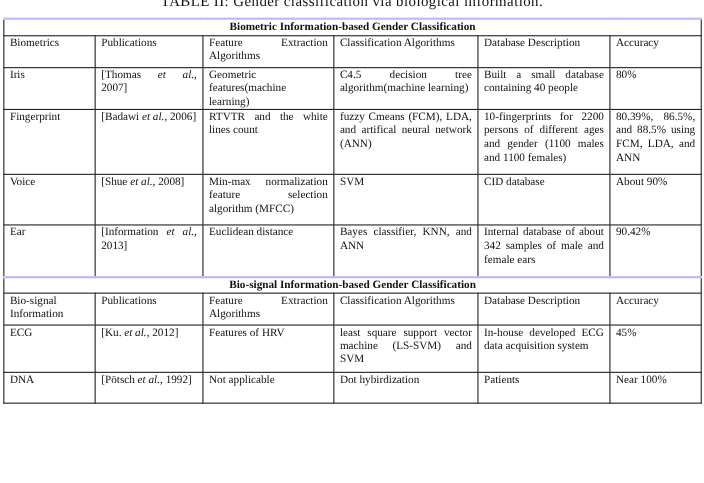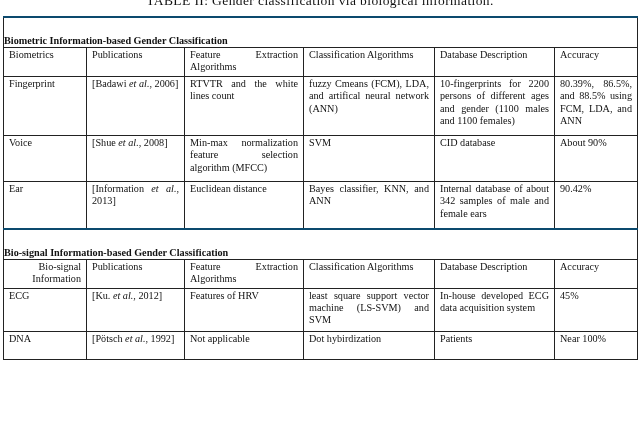--- a/index.html
+++ b/index.html
@@ -4,23 +4,23 @@
 <style>
   html, body { margin:0; padding:0; background:#ffffff; }
   body { width:640px; height:439px; overflow:hidden; position:relative;
          font-family:"Liberation Serif", "DejaVu Serif", serif; color:#111; }
   .caption { position:absolute; top:-7px; left:0; width:640px; text-align:center;
              font-size:13.5px; letter-spacing:0.4px; white-space:nowrap; }
   table { position:absolute; left:3px; top:16px; border-collapse:collapse;
           table-layout:fixed; width:634px; font-size:10.2px; line-height:12.2px; }
   td { border:1.2px solid #222; vertical-align:top; padding:1px 5px 0 5px;
        text-align:justify; overflow:hidden; }
-  .sec td { font-weight:bold; padding:17px 0 0 0; border-top:2px solid #0c4a6e; }
+  .sec td { text-align:center; font-weight:bold; padding:1px 0 0 0; border-top:2px solid #c4b5fd; }
   .hdr td { font-weight:normal; }
-  .bio-hdr-first { text-align:right; }
+  .bio-hdr-first { text-align:left; }
   i { font-style:italic; }
 </style>
 </head>
 <body>
 
 <div class="caption">TABLE II: Gender classification via biological information.</div>
 
 <table>
   <colgroup>
     <col style="width:83px">
@@ -35,20 +35,28 @@
     <tr class="sec" style="height:15px">
       <td colspan="6">Biometric Information-based Gender Classification</td>
     </tr>
     <tr class="hdr" style="height:29px">
       <td>Biometrics</td>
       <td>Publications</td>
       <td>Feature Extraction Algorithms</td>
       <td>Classification Algorithms</td>
       <td>Database Description</td>
       <td>Accuracy</td>
+    </tr>
+    <tr style="height:32px">
+      <td>Iris</td>
+      <td><span>[Thomas</span> <i>et al.</i><span>, 2007]</span></td>
+      <td>Geometric features(machine learning)</td>
+      <td>C4.5 decision tree algorithm(machine learning)</td>
+      <td>Built a small database containing 40 people</td>
+      <td>80%</td>
     </tr>
     <tr style="height:59px">
       <td>Fingerprint</td>
       <td><span>[Badawi</span> <i>et al.</i><span>, 2006]</span></td>
       <td>RTVTR and the white lines count</td>
       <td>fuzzy Cmeans (FCM), LDA, and artifical neural network (ANN)</td>
       <td>10-fingerprints for 2200 persons of different ages and gender (1100 males and 1100 females)</td>
       <td>80.39%, 86.5%, and 88.5% using FCM, LDA, and ANN</td>
     </tr>
     <tr style="height:46px">

